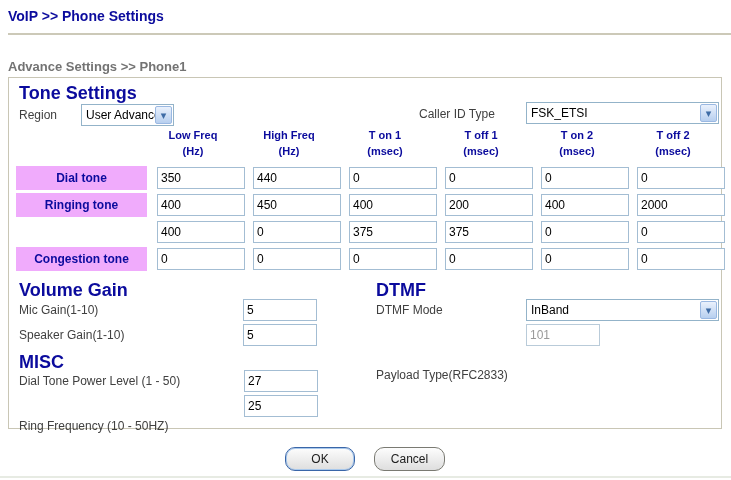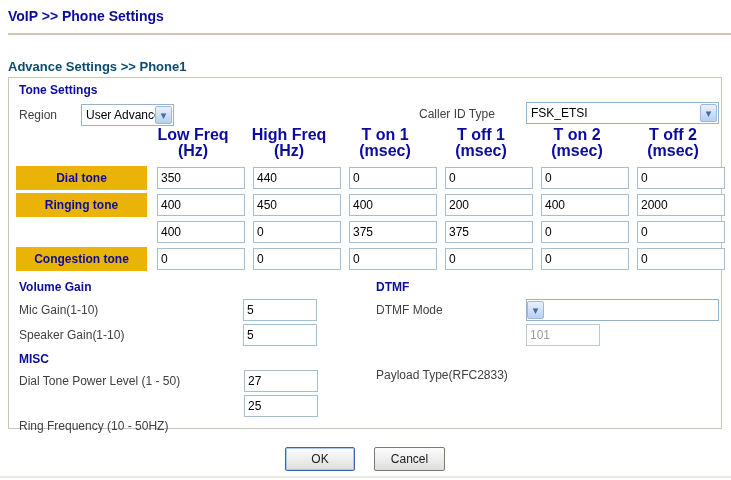--- a/index.html
+++ b/index.html
@@ -4,25 +4,25 @@
 <style>
   * { margin:0; padding:0; box-sizing:border-box; }
   body { background:#ffffff; }
   .page {
     position:relative; width:731px; height:480px; background:#ffffff;
     font-family:"Liberation Sans", sans-serif; font-size:12px; color:#404040;
     overflow:hidden;
   }
   .page-title { position:absolute; left:8px; top:8px; font-size:14px; font-weight:bold; color:#0b0b9d; }
   .title-rule { position:absolute; left:8px; right:0; top:33px; height:2px; background:#ccc9b8; }
-  .advance-title { position:absolute; left:8px; top:59px; font-size:13px; font-weight:bold; color:#0c4a6e; }
+  .advance-title { position:absolute; left:8px; top:59px; font-size:13px; font-weight:bold; color:#737373; }
 
   .main-box { position:absolute; left:8px; top:77px; width:714px; height:352px; border:1px solid #c9c6b5; background:#fff; }
 
-  .heading { position:absolute; font-weight:bold; color:#0b0b9d; font-size:12px; }
+  .heading { position:absolute; font-weight:bold; color:#0b0b9d; font-size:18px; }
   .h-tone { left:10px; top:5px; }
   .h-vg   { left:10px; top:202px; }
   .h-dtmf { left:367px; top:202px; }
   .h-misc { left:10px; top:274px; }
 
   .lbl { position:absolute; color:#404040; white-space:nowrap; }
   .lbl-region   { left:10px;  top:30px; }
   .lbl-callerid { left:410px; top:29px; }
   .lbl-mic      { left:10px;  top:225px; }
   .lbl-speaker  { left:10px;  top:250px; }
@@ -41,27 +41,27 @@
     background:linear-gradient(#eaf1fc, #b7cfef); border:1px solid #9ab8e2;
     display:flex; align-items:center; justify-content:center;
     color:#3f6ca6; font-size:11px; line-height:1;
   }
   .sel-region   { left:72px;  top:26px;  width:93px; }
   .sel-callerid { left:517px; top:24px;  width:193px; }
   .sel-dtmf     { left:517px; top:221px; width:193px; }
 
   .thead-cell {
     position:absolute; top:49px; width:88px; text-align:center;
-    font-weight:bold; color:#0b0b9d; line-height:16px; font-size:16px;
+    font-weight:bold; color:#0b0b9d; line-height:16px; font-size:11px;
   }
   .tc0 { left:140px; } .tc1 { left:236px; } .tc2 { left:332px; }
   .tc3 { left:428px; } .tc4 { left:524px; } .tc5 { left:620px; }
 
   .rowlabel {
-    position:absolute; left:7px; width:131px; height:24px; background:#eab308;
+    position:absolute; left:7px; width:131px; height:24px; background:#f0abfc;
     color:#0b0b9d; font-weight:bold; text-align:center; line-height:24px; font-size:12px;
   }
   .r0 { top:88px; } .r1 { top:115px; } .r2 { top:142px; } .r3 { top:169px; }
 
   .tinput {
     position:absolute; width:88px; height:22px; border:1px solid #a3bdd3;
     padding:1px 2px 1px 3px; font:12px "Liberation Sans", sans-serif; color:#000; background:#fff;margin-left:8px;
   }
   .ri0 { top:89px; } .ri1 { top:116px; } .ri2 { top:143px; } .ri3 { top:170px; }
   .ci0 { left:140px; } .ci1 { left:236px; } .ci2 { left:332px; }
@@ -71,21 +71,21 @@
     position:absolute; width:74px; height:22px; border:1px solid #a3bdd3;
     padding:1px 2px 1px 3px; font:12px "Liberation Sans", sans-serif; color:#000; background:#fff;
   }
   .in-mic     { left:234px; top:221px; }
   .in-speaker { left:234px; top:246px; }
   .in-payload { left:517px; top:246px; color:#9a9a9a; border-color:#b9cbd9; }
   .in-dialpwr { left:235px; top:292px; }
   .in-ringfrq { left:235px; top:317px; }
 
   .btn {
-    position:absolute; top:447px; height:24px; border-radius:2px;
+    position:absolute; top:447px; height:24px; border-radius:10px;
     font:12px "Liberation Sans", sans-serif; color:#202020; text-align:center;
     background:linear-gradient(#fdfdfd, #dedede); cursor:default;
   }
   .btn-ok { left:285px; width:70px; border:1px solid #3a66a8; box-shadow:inset 0 0 0 1px #a8c8ec; }
   .btn-cancel { left:374px; width:71px; border:1px solid #7a7a72; }
 
   .bottom-rule { position:absolute; left:0; right:0; top:476px; height:2px; background:#e7ebe3; }
 </style>
 </head>
 <body>
@@ -170,20 +170,21 @@
 
     <div class="heading h-vg">Volume Gain</div>
     <span class="lbl lbl-mic">Mic Gain(1-10)</span>
     <input class="sinput in-mic" type="text" value="5" style="">
     <span class="lbl lbl-speaker">Speaker Gain(1-10)</span>
     <input class="sinput in-speaker" type="text" value="5" style="">
 
     <div class="heading h-dtmf">DTMF</div>
     <span class="lbl lbl-dtmfmode">DTMF Mode</span>
     <div class="fselect sel-dtmf">
+      <span class="val">InBand</span>
       <span class="arrow">▾</span>
     </div>
     <span class="lbl lbl-payload">Payload Type(RFC2833)</span>
     <input class="sinput in-payload" type="text" disabled="" value="101" style="">
 
     <div class="heading h-misc">MISC</div>
     <span class="lbl lbl-dialpwr">Dial Tone Power Level (1 - 50)</span>
     <input class="sinput in-dialpwr" type="text" value="27" style="">
     <span class="lbl lbl-ringfreq">Ring Frequency (10 - 50HZ)</span>
     <input class="sinput in-ringfrq" type="text" value="25" style="">

